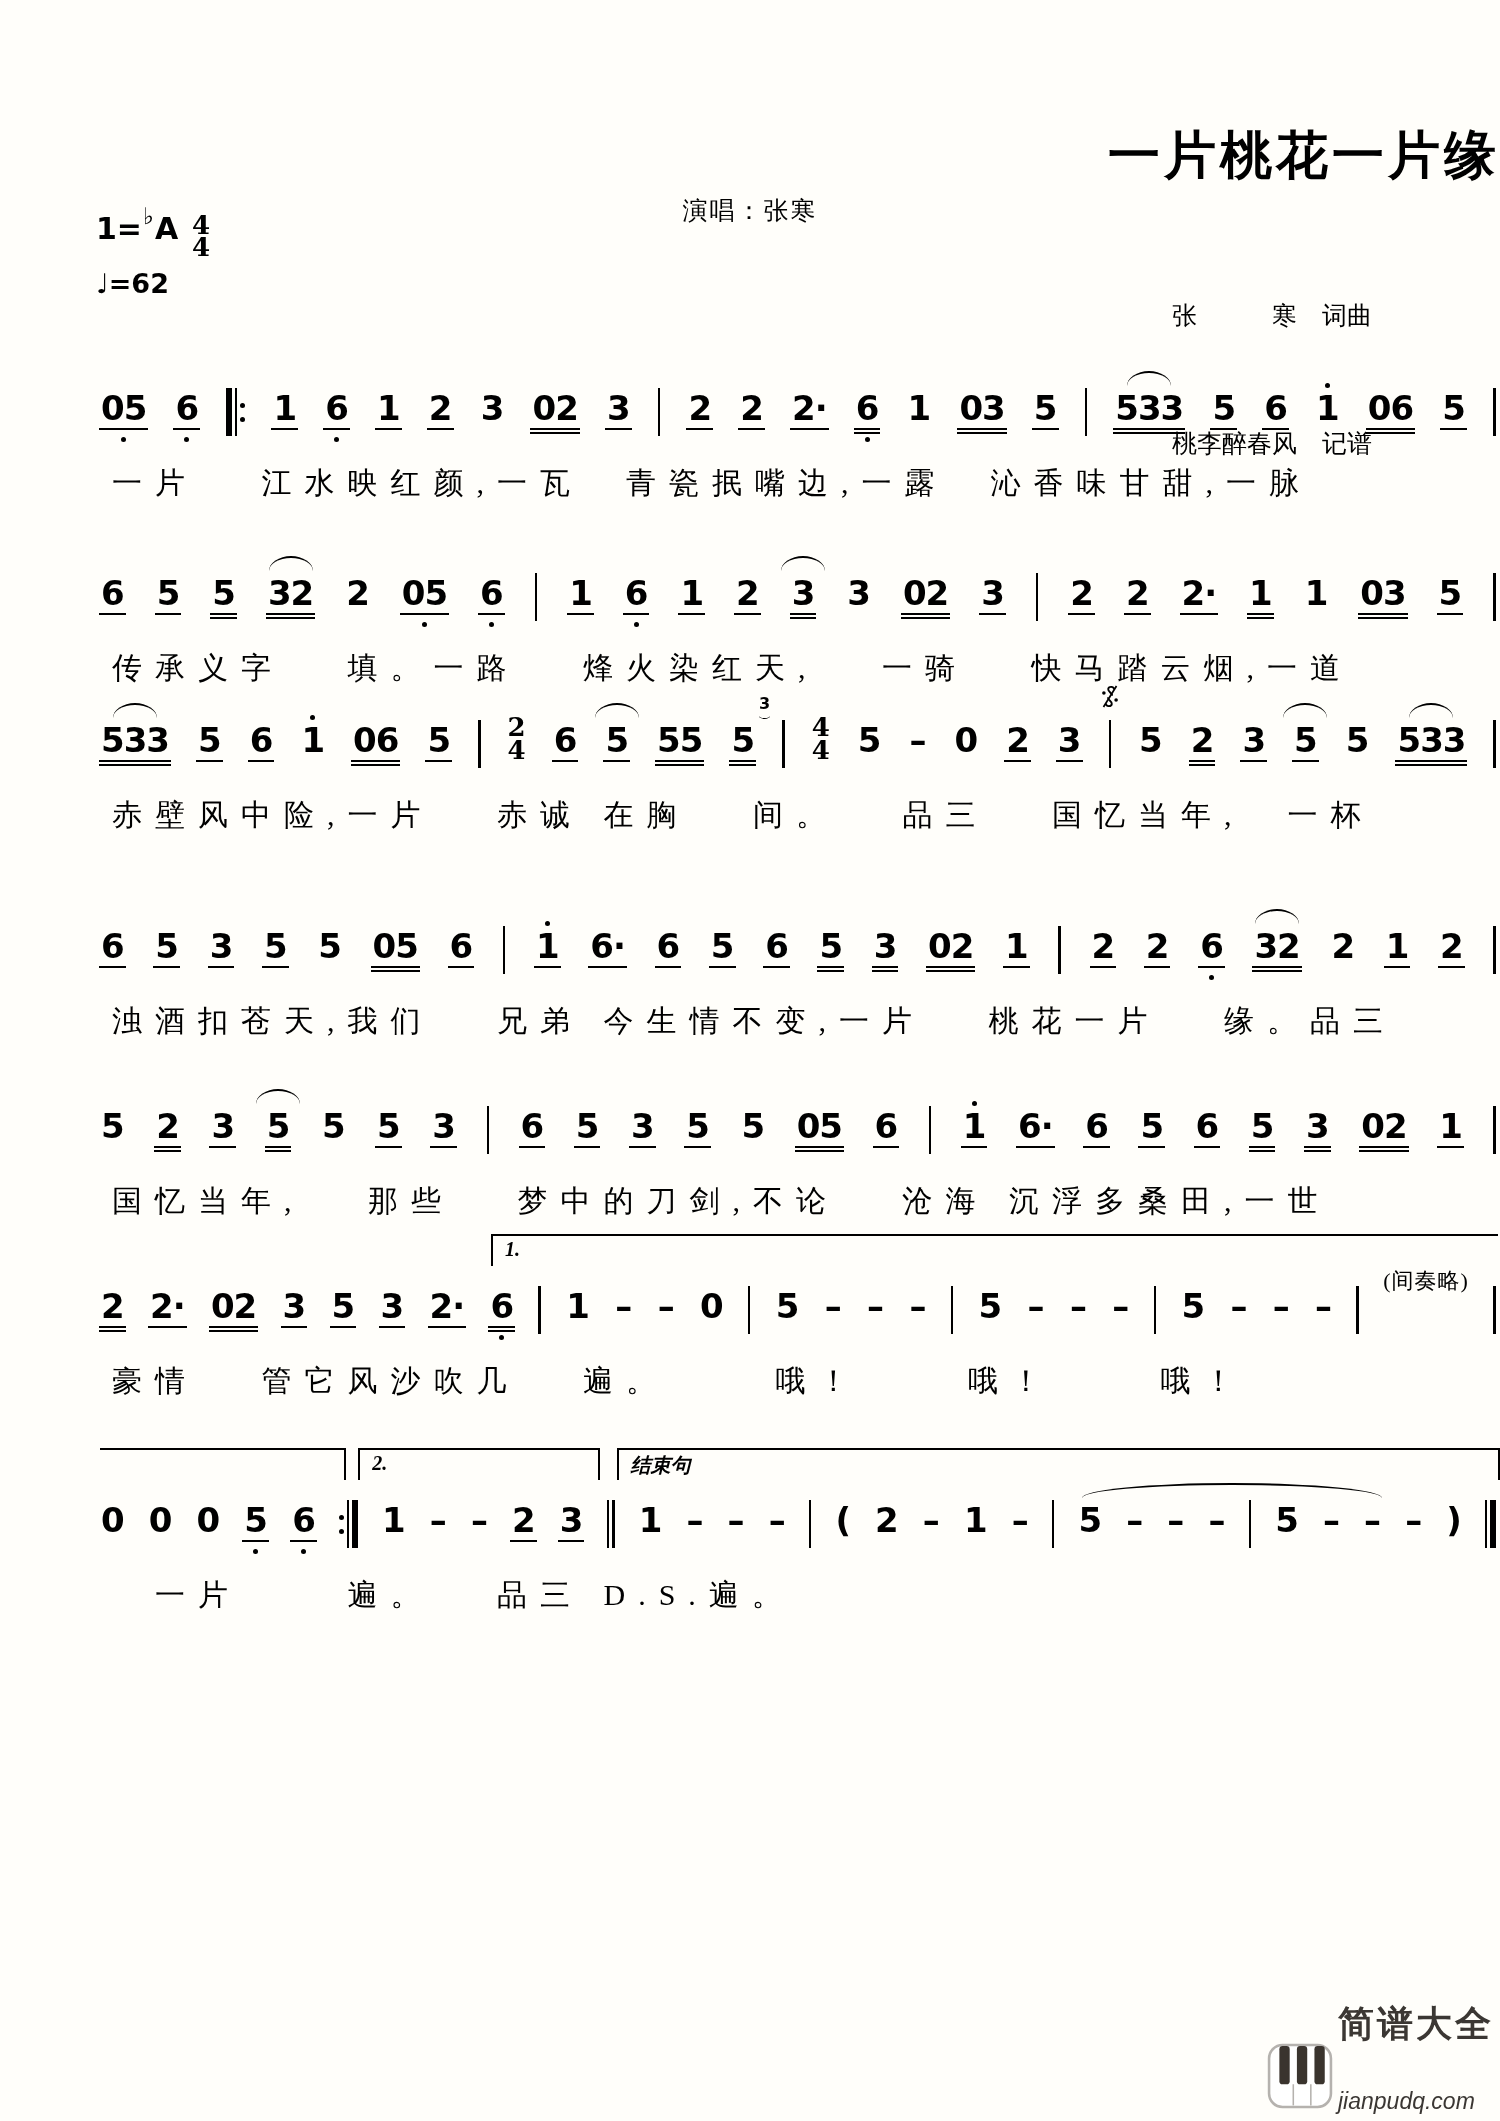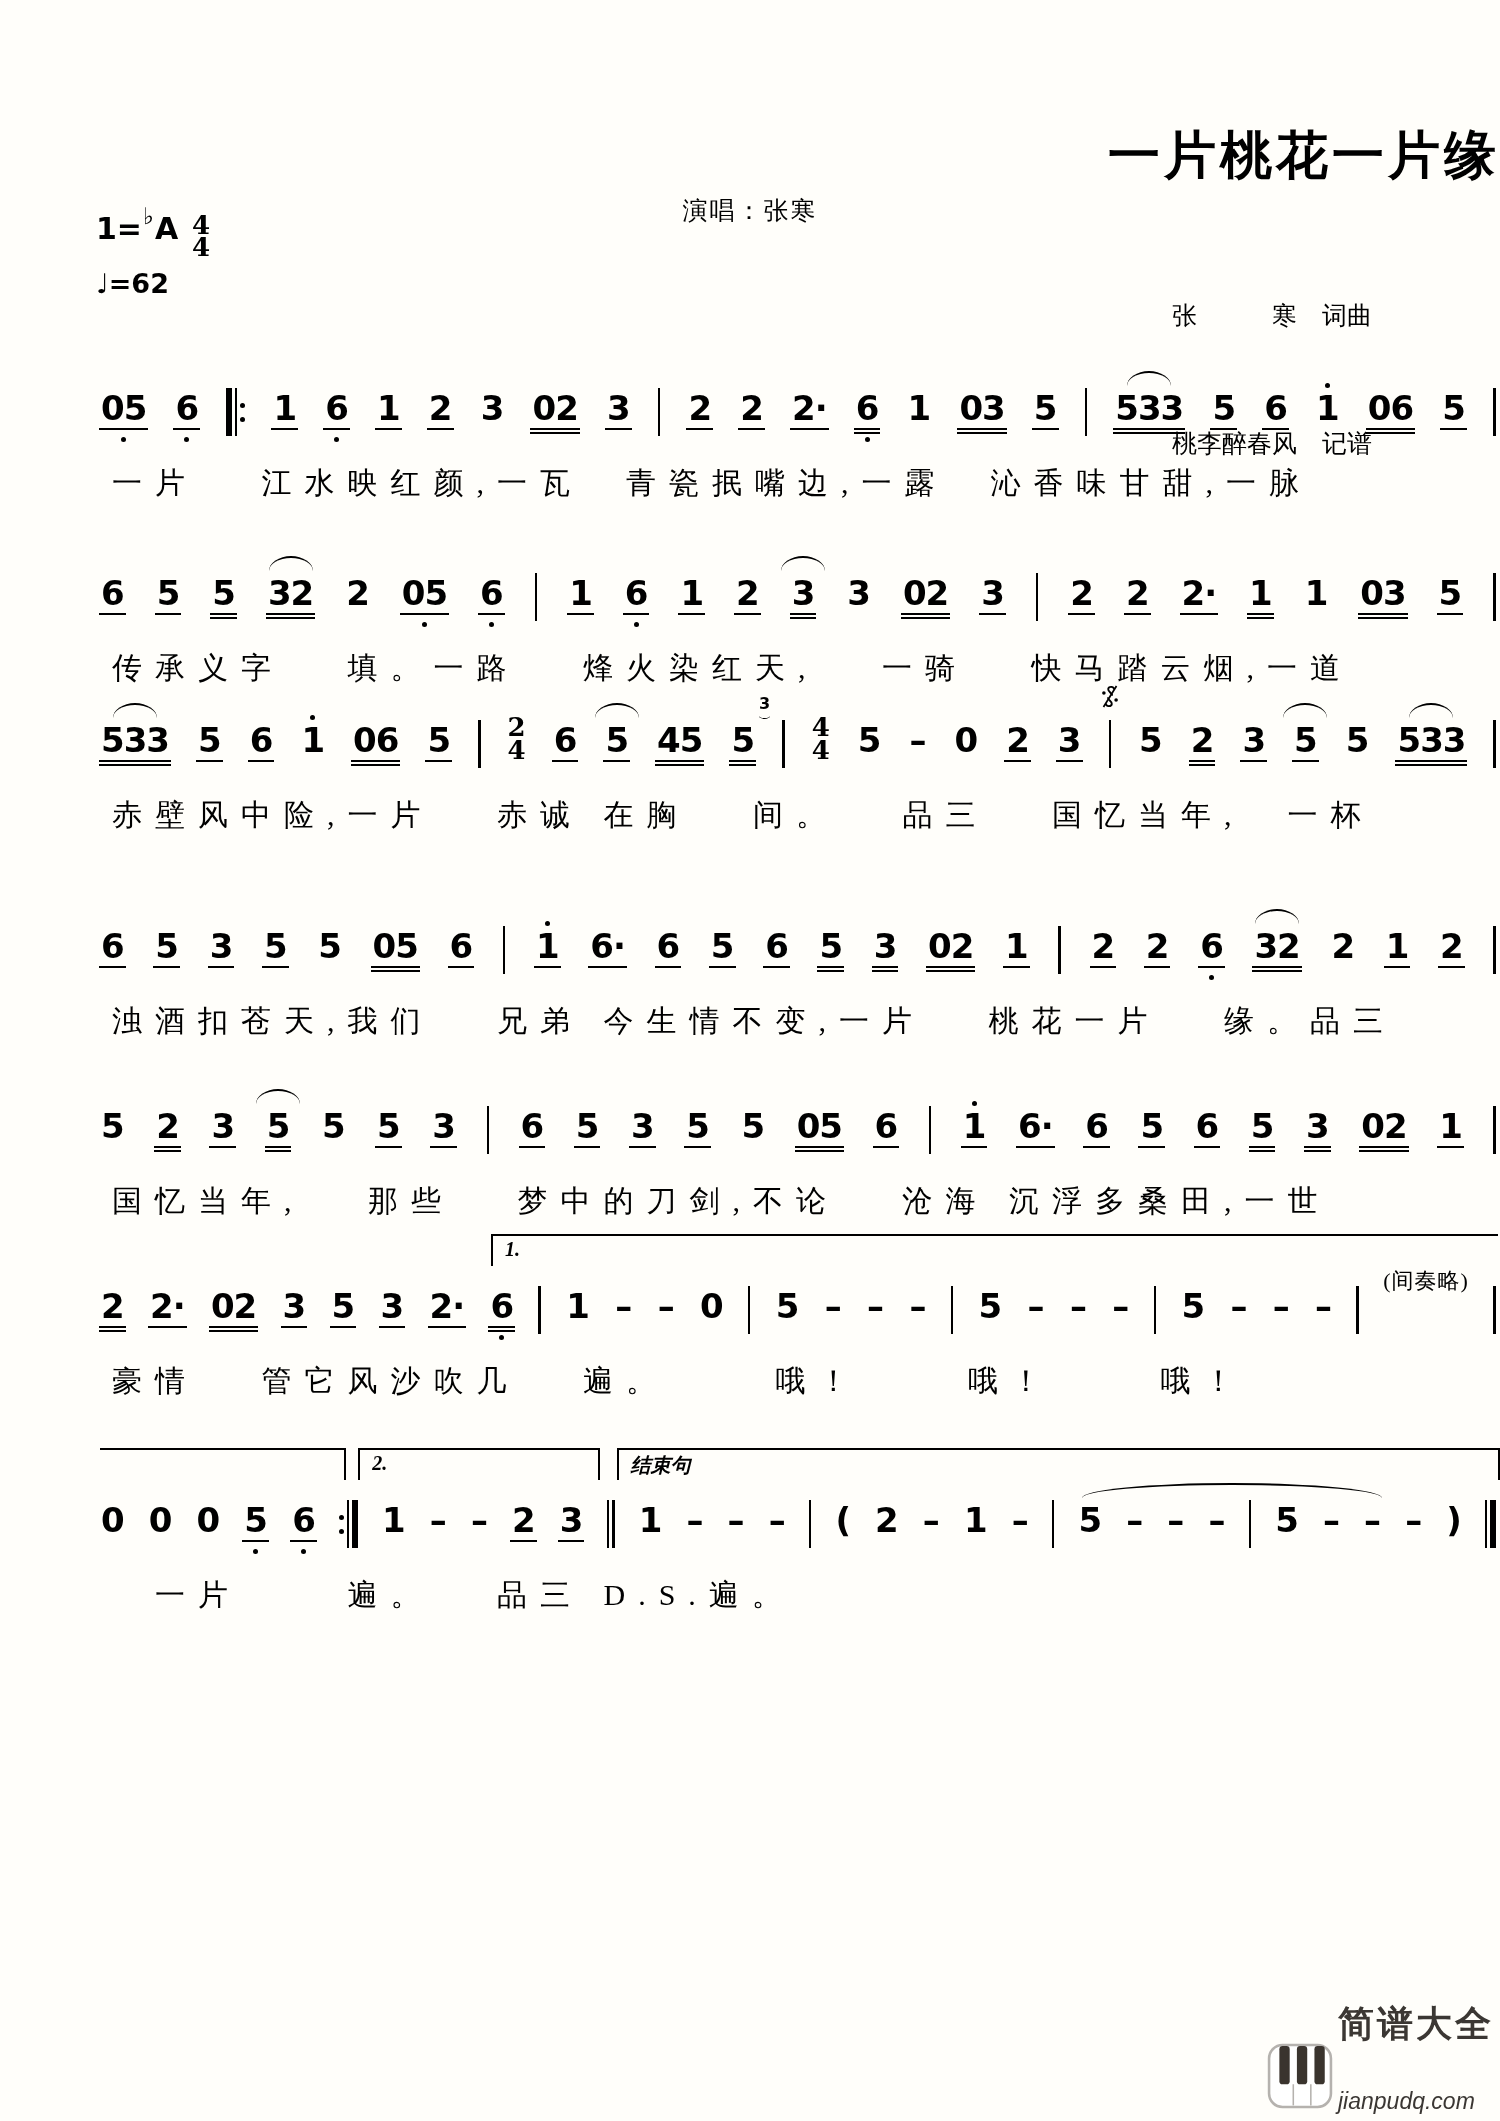--- a/index.html
+++ b/index.html
@@ -415,21 +415,21 @@
           <span class="below"></span>
         </div>
         <div class="note">
           <span class="arc" style="width: 44px; left: 50%; margin-left: -22px;"></span>
           <span class="above"></span>
           <span class="txt u1">5</span>
           <span class="below"></span>
         </div>
         <div class="note">
           <span class="above"></span>
-          <span class="txt u2 u1">45</span>
+          <span class="txt u2 u1">55</span>
           <span class="below"></span>
         </div>
         <div class="note">
           <span class="above"></span>
           <span class="txt u2 u1">5</span>
           <span class="below"></span>
           <span class="grace">3</span>
         </div>
         <div class="bar">
           <span class="bline"></span>

